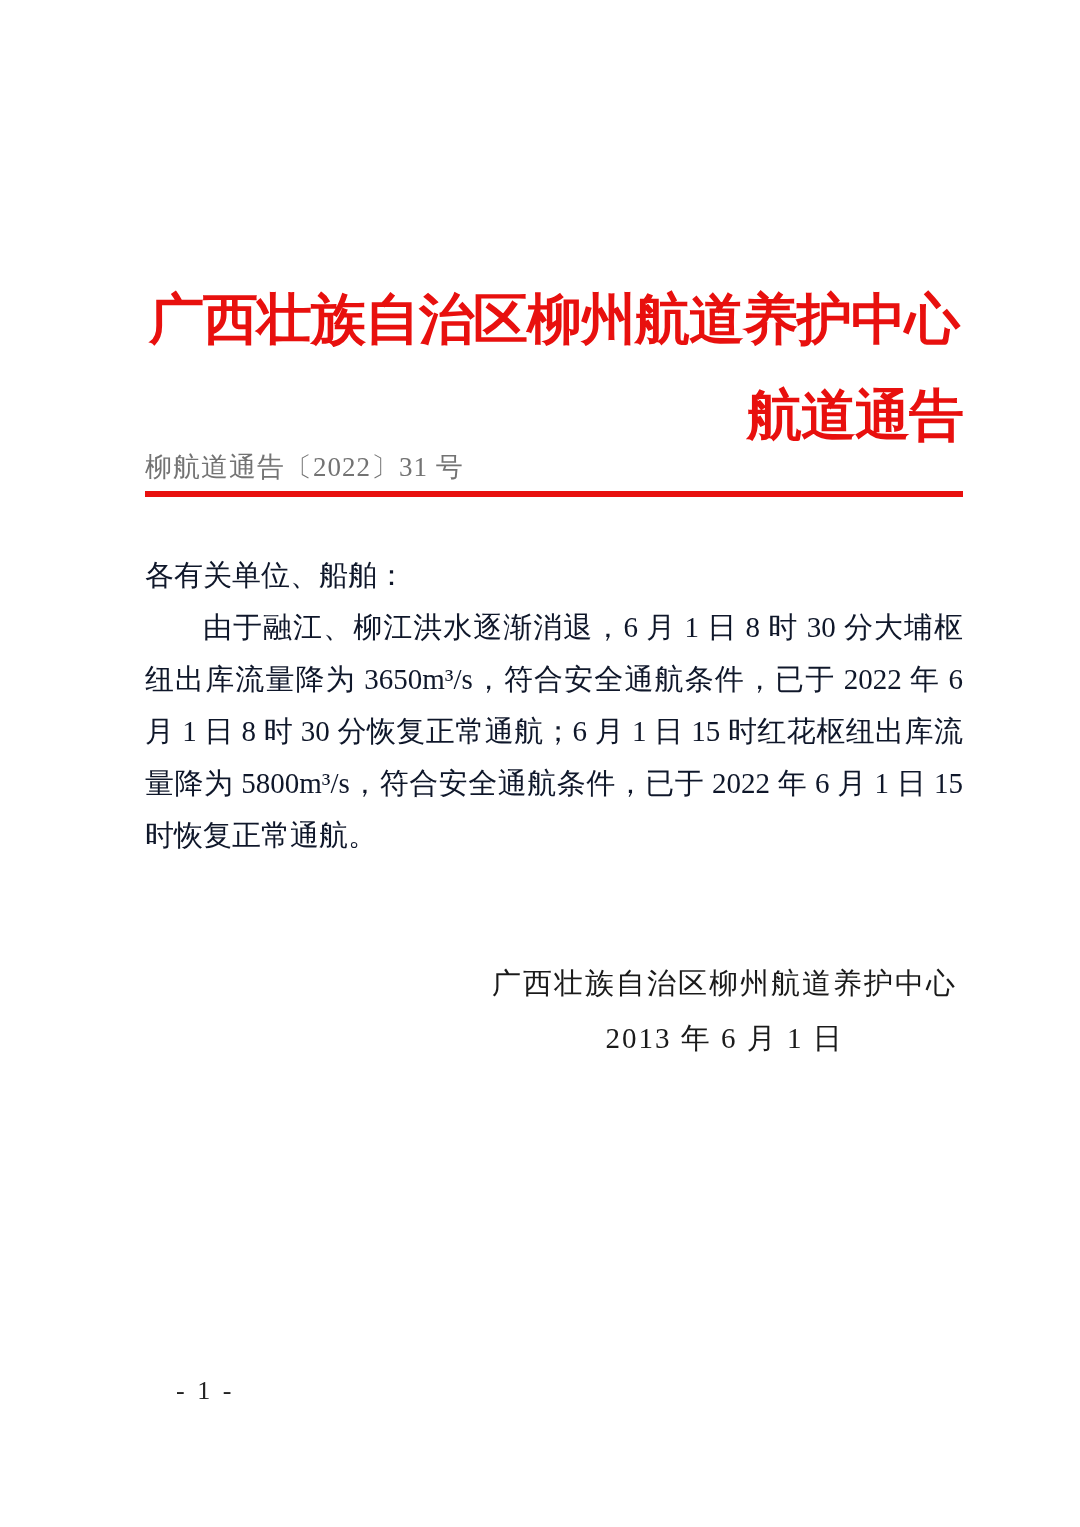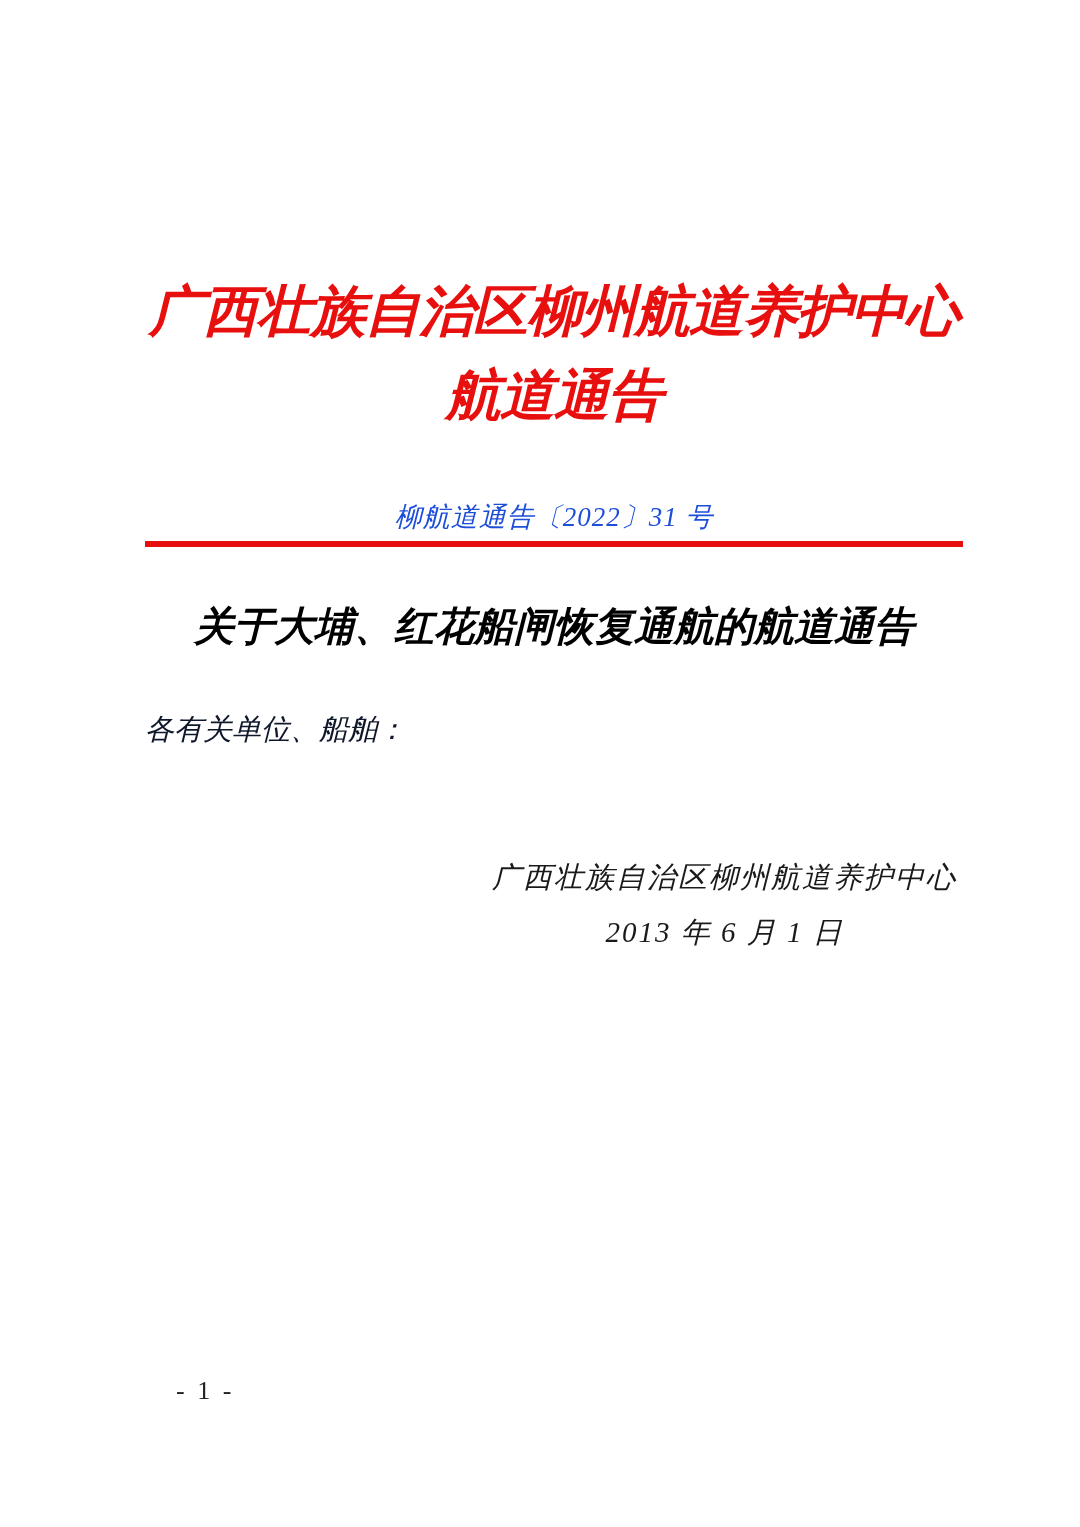--- a/index.html
+++ b/index.html
@@ -11,43 +11,41 @@
     color: #111;
   }
   .page {
     position: relative;
     width: 1080px; height: 1527px;
     background: #ffffff;
     overflow: hidden;
   }
   .content {
     position: absolute;
-    left: 145px; top: 0;
+    left: 145px; top: 8px;
     width: 818px;
-    font-style: italic;
   }
   .doc-title {
     margin-top: 278px;
     text-align: center;
     color: var(--accent, #e8100e);
     font-weight: bold;
   }
   .doc-title-line {
     font-size: 55px;
     line-height: 68px;
     letter-spacing: -1px;
     white-space: nowrap;
   }
-  .doc-title-line.line2 { margin-top: 16px; }
+  .doc-title-line.line2 { margin-top: 28px; text-align: right; }
   .doc-number {
-    margin-top: 70px;
-    text-align: center;
+    text-align: left;
     font-size: 27px;
     line-height: 34px;
-    color: #1d4ed8;
+    color: #737373;
     letter-spacing: 1px;
   }
   .red-rule {
     margin-top: 7px;
     height: 6px;
     width: 100%;
     background: var(--accent, #e8100e);
   }
   .subject {
     margin-top: 56px;
@@ -97,24 +95,24 @@
 
     <div class="doc-title">
       <div class="doc-title-line">广西壮族自治区柳州航道养护中心</div>
       <div class="doc-title-line line2">航道通告</div>
     </div>
 
     <div class="doc-number">柳航道通告〔2022〕31 号</div>
 
     <div class="red-rule"></div>
 
-    <div class="subject">关于大埔、红花船闸恢复通航的航道通告</div>
 
     <div class="body-text">
       <p class="salutation">各有关单位、船舶：</p>
+      <p class="indent">由于融江、柳江洪水逐渐消退，6 月 1 日 8 时 30 分大埔枢纽出库流量降为 3650m³/s，符合安全通航条件，已于 2022 年 6 月 1 日 8 时 30 分恢复正常通航；6 月 1 日 15 时红花枢纽出库流量降为 5800m³/s，符合安全通航条件，已于 2022 年 6 月 1 日 15 时恢复正常通航。</p>
     </div>
 
     <div class="signature">
       <div>广西壮族自治区柳州航道养护中心</div>
       <div>2013 年 6 月 1 日</div>
     </div>
 
   </div>
 
   <div class="page-number">- 1 -</div>

